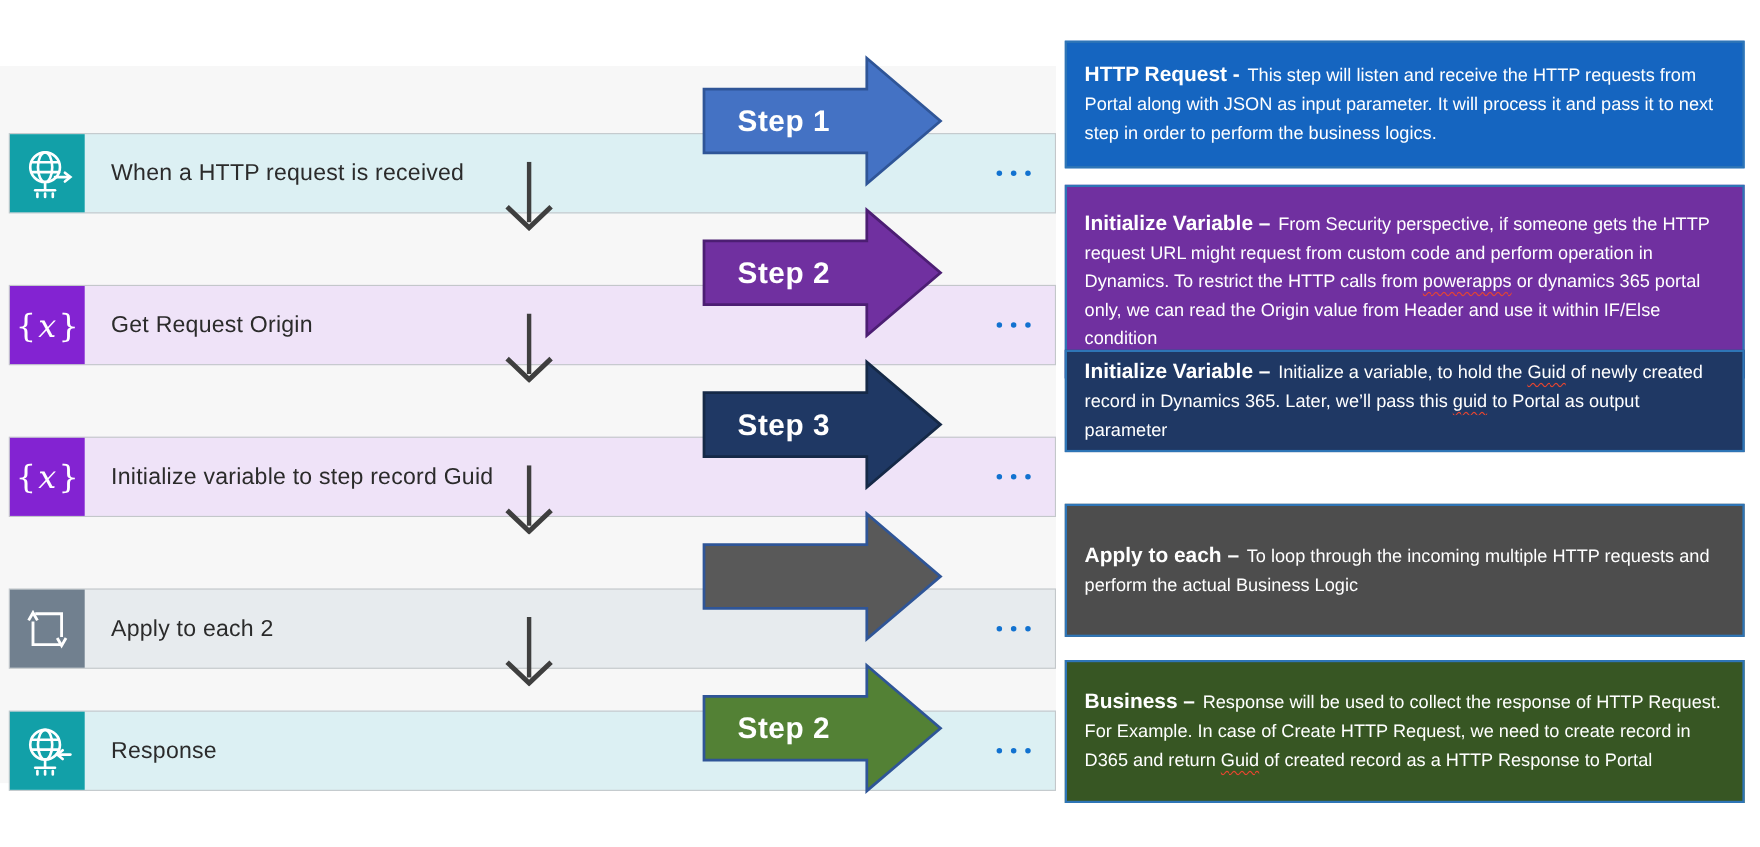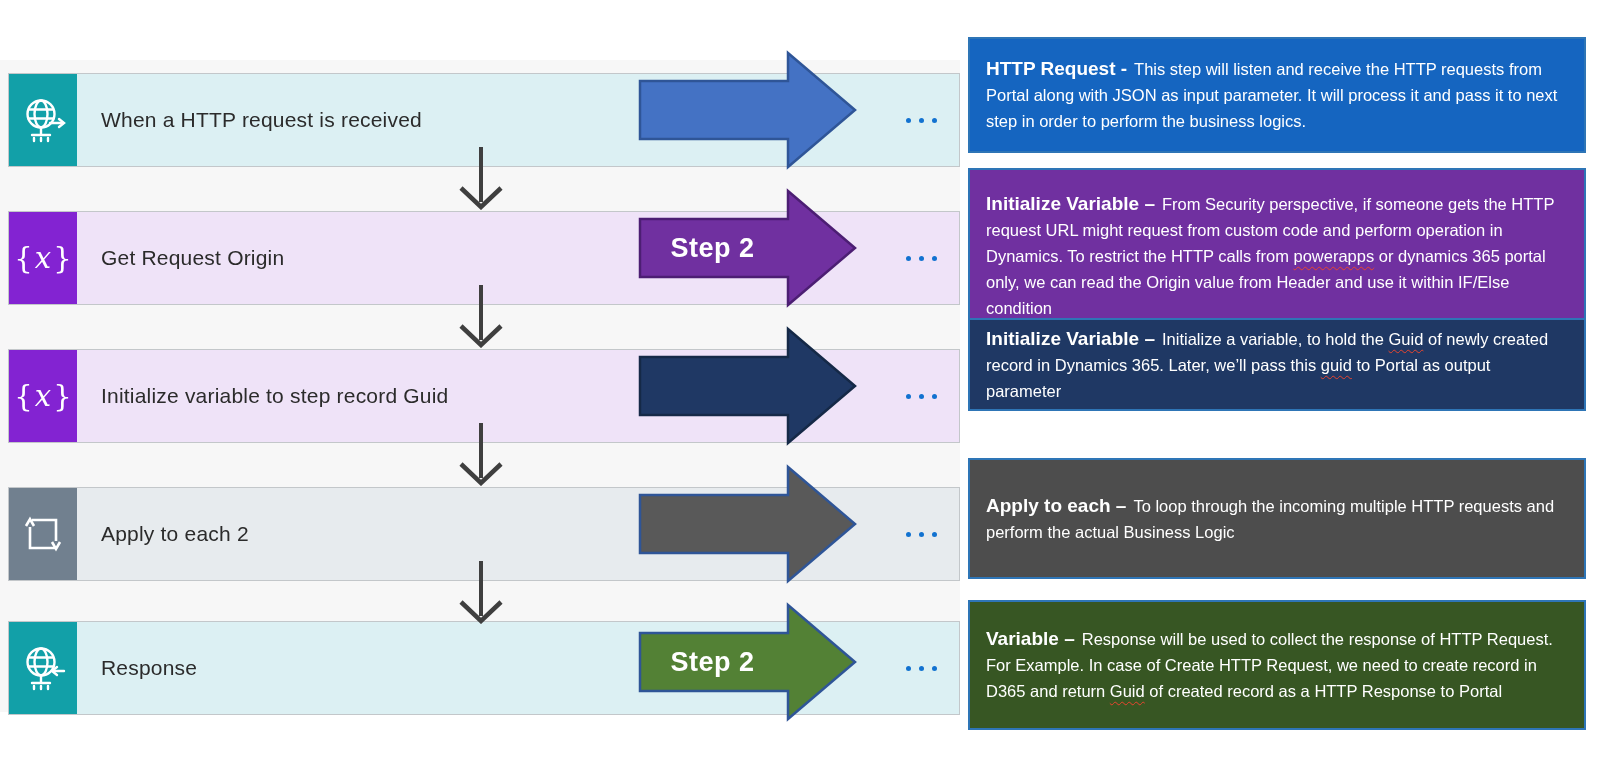--- a/index.html
+++ b/index.html
@@ -3,23 +3,23 @@
 <meta charset="utf-8">
 <style>
   html,body{margin:0;padding:0;background:#fff;}
   .canvas{
     position:relative;width:1600px;height:770px;overflow:hidden;
     font-family:"Liberation Sans",sans-serif;background:var(--page-bg,#fff);
   }
   .flow-panel{position:absolute;left:0;top:60px;width:960px;height:652px;background:var(--panel-bg,#f7f7f7);}
   
   .flow-row{
-    position:absolute;left:8px;width:952px;height:94px;
+    position:absolute;left:8px;width:952px;height:73px;
     background:var(--row-bg,#eee);border:1px solid #c3c7ca;box-sizing:border-box;
-    display:flex;align-items:stretch;
+    display:flex;align-items:stretch;margin-top:48px;
   }
   .row-icon{
     width:68px;flex:0 0 68px;background:var(--icon-bg,#888);
     display:flex;align-items:center;justify-content:center;color:#fff;
   }
   .row-label{
     flex:1;display:flex;align-items:center;padding-left:24px;
     font-size:21px;color:#2b2b2b;letter-spacing:.2px;white-space:nowrap;
   }
   .row-dots{
@@ -112,21 +112,21 @@
       </svg>
     </div>
     <div class="row-label">Apply to each 2</div>
     <div class="row-dots">
       <span class="dot"></span>
         <span class="dot"></span>
         <span class="dot"></span>
     </div>
   </div>
 
-  <div class="flow-row" style="top: 621px; --row-bg: #DCF0F3; --icon-bg: #12A0A8; --arrow-fill: #538135; --arrow-border: #2F5597; --note-bg: #375623;">
+  <div class="flow-row" style="top: 598px; --row-bg: #DCF0F3; --icon-bg: #12A0A8; --arrow-fill: #538135; --arrow-border: #2F5597; --note-bg: #375623;">
     <div class="row-icon">
       <svg width="56" height="56" viewBox="0 0 56 56" fill="none" stroke="#fff" stroke-width="2.4" stroke-linecap="round">
         <circle cx="26" cy="22" r="13.5"></circle>
         <ellipse cx="26" cy="22" rx="6.5" ry="13.5"></ellipse>
         <path d="M14.5 17.5 H37.5"></path>
           <path d="M13.5 26.5 H38.5"></path>
         <path d="M26 35.5 V42"></path>
           <path d="M17 43 H35"></path>
         <path d="M19 46 v3 M26 46 v3 M33 46 v3"></path>
         <path d="M49 31 H38"></path>
@@ -155,31 +155,33 @@
   </svg>
   <svg class="connector" style="top:561px" viewBox="0 0 48 63">
     <path d="M24 0 V55" stroke-width="4"></path>
       <path d="M4 41 L24 60 L44 41" stroke-width="4.5"></path>
   </svg>
 
   <div class="step-arrow" style="top: 50px; --row-bg: #DCF0F3; --icon-bg: #12A0A8; --arrow-fill: #4472C4; --arrow-border: #2F5597; --note-bg: #1565C0;">
     <svg width="230" height="120" viewBox="0 0 230 120">
         <polygon points="10,31 158,31 158,3 225,60 158,117 158,89 10,89"></polygon>
       </svg>
+    <span class="step-label">Step 1</span>
   </div>
   <div class="step-arrow" style="top: 188px; --row-bg: #EFE3F8; --icon-bg: #8323D2; --arrow-fill: #7030A0; --arrow-border: #4C1E73; --note-bg: #7030A0;">
     <svg width="230" height="120" viewBox="0 0 230 120">
         <polygon points="10,31 158,31 158,3 225,60 158,117 158,89 10,89"></polygon>
       </svg>
     <span class="step-label">Step 2</span>
   </div>
   <div class="step-arrow" style="top: 326px; --row-bg: #EFE3F8; --icon-bg: #8323D2; --arrow-fill: #1F3864; --arrow-border: #152947; --note-bg: #1F3864;">
     <svg width="230" height="120" viewBox="0 0 230 120">
         <polygon points="10,31 158,31 158,3 225,60 158,117 158,89 10,89"></polygon>
       </svg>
+    <span class="step-label">Step 3</span>
   </div>
   <div class="step-arrow" style="top: 464px; --row-bg: #E7EBEE; --icon-bg: #71808F; --arrow-fill: #595959; --arrow-border: #2F5597; --note-bg: #4D4D4D;">
     <svg width="230" height="120" viewBox="0 0 230 120">
         <polygon points="10,31 158,31 158,3 225,60 158,117 158,89 10,89"></polygon>
       </svg>
   </div>
   <div class="step-arrow" style="top: 602px; --row-bg: #DCF0F3; --icon-bg: #12A0A8; --arrow-fill: #538135; --arrow-border: #2F5597; --note-bg: #375623;">
     <svg width="230" height="120" viewBox="0 0 230 120">
         <polygon points="10,31 158,31 158,3 225,60 158,117 158,89 10,89"></polygon>
       </svg>
@@ -192,15 +194,15 @@
   <div class="note" style="top: 168px; height: 176px; --row-bg: #EFE3F8; --icon-bg: #8323D2; --arrow-fill: #7030A0; --arrow-border: #4C1E73; --note-bg: #7030A0;">
     <p><span class="note-title">Initialize Variable –</span><span class="note-body">From Security perspective, if someone gets the HTTP request URL might request from custom code and perform operation in Dynamics. To restrict the HTTP calls from <span class="sq">powerapps</span> or dynamics 365 portal only, we can read the Origin value from Header and use it within IF/Else condition</span></p>
   </div>
   <div class="note" style="top: 318px; height: 93px; --row-bg: #EFE3F8; --icon-bg: #8323D2; --arrow-fill: #1F3864; --arrow-border: #152947; --note-bg: #1F3864;">
     <p><span class="note-title">Initialize Variable –</span><span class="note-body">Initialize a variable, to hold the <span class="sq">Guid</span> of newly created record in Dynamics 365. Later, we’ll pass this <span class="sq">guid</span> to Portal as output parameter</span></p>
   </div>
   <div class="note" style="top: 458px; height: 121px; --row-bg: #E7EBEE; --icon-bg: #71808F; --arrow-fill: #595959; --arrow-border: #2F5597; --note-bg: #4D4D4D;">
     <p><span class="note-title">Apply to each –</span><span class="note-body">To loop through the incoming multiple HTTP requests and perform the actual Business Logic</span></p>
   </div>
   <div class="note" style="top: 600px; height: 130px; --row-bg: #DCF0F3; --icon-bg: #12A0A8; --arrow-fill: #538135; --arrow-border: #2F5597; --note-bg: #375623;">
-    <p><span class="note-title">Variable –</span><span class="note-body">Response will be used to collect the response of HTTP Request. For Example. In case of Create HTTP Request, we need to create record in D365 and return <span class="sq">Guid</span> of created record as a HTTP Response to Portal</span></p>
+    <p><span class="note-title">Business –</span><span class="note-body">Response will be used to collect the response of HTTP Request. For Example. In case of Create HTTP Request, we need to create record in D365 and return <span class="sq">Guid</span> of created record as a HTTP Response to Portal</span></p>
   </div>
 </div>
 
 </body></html>

